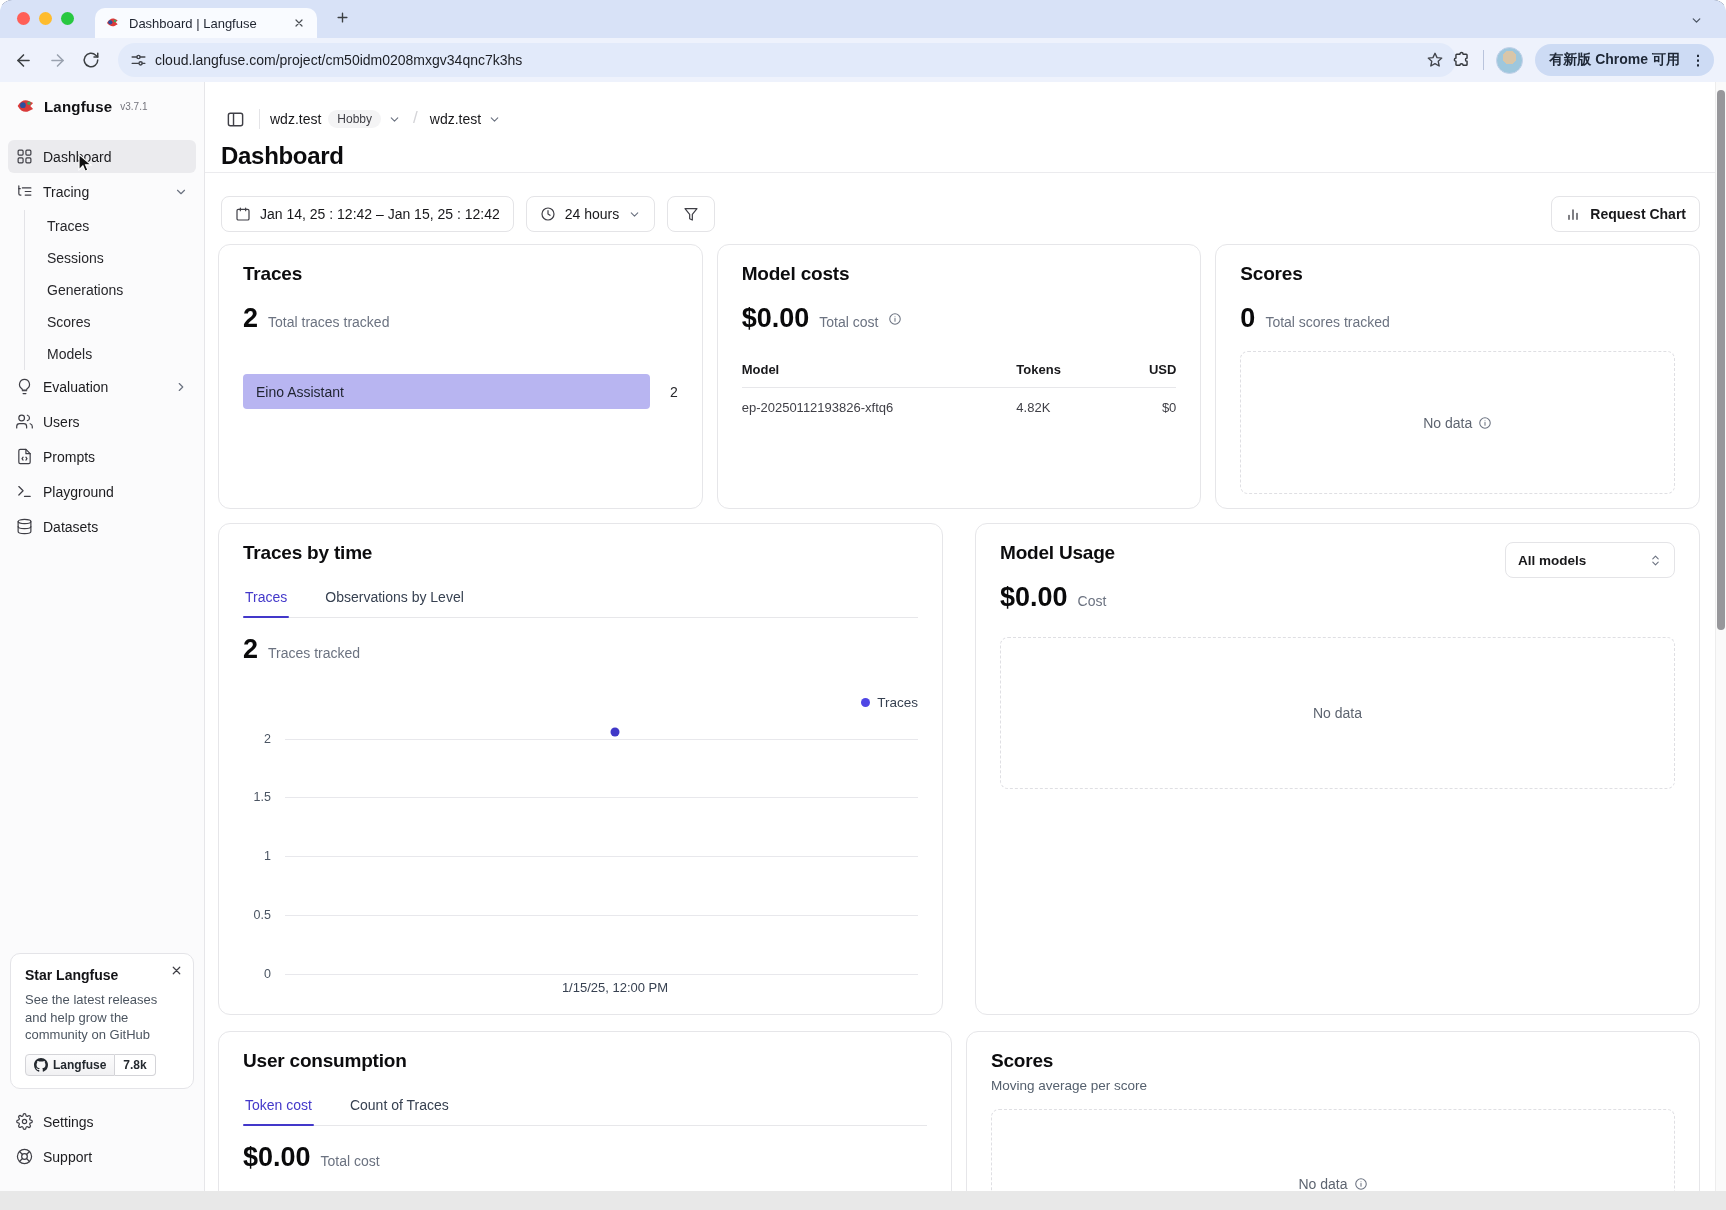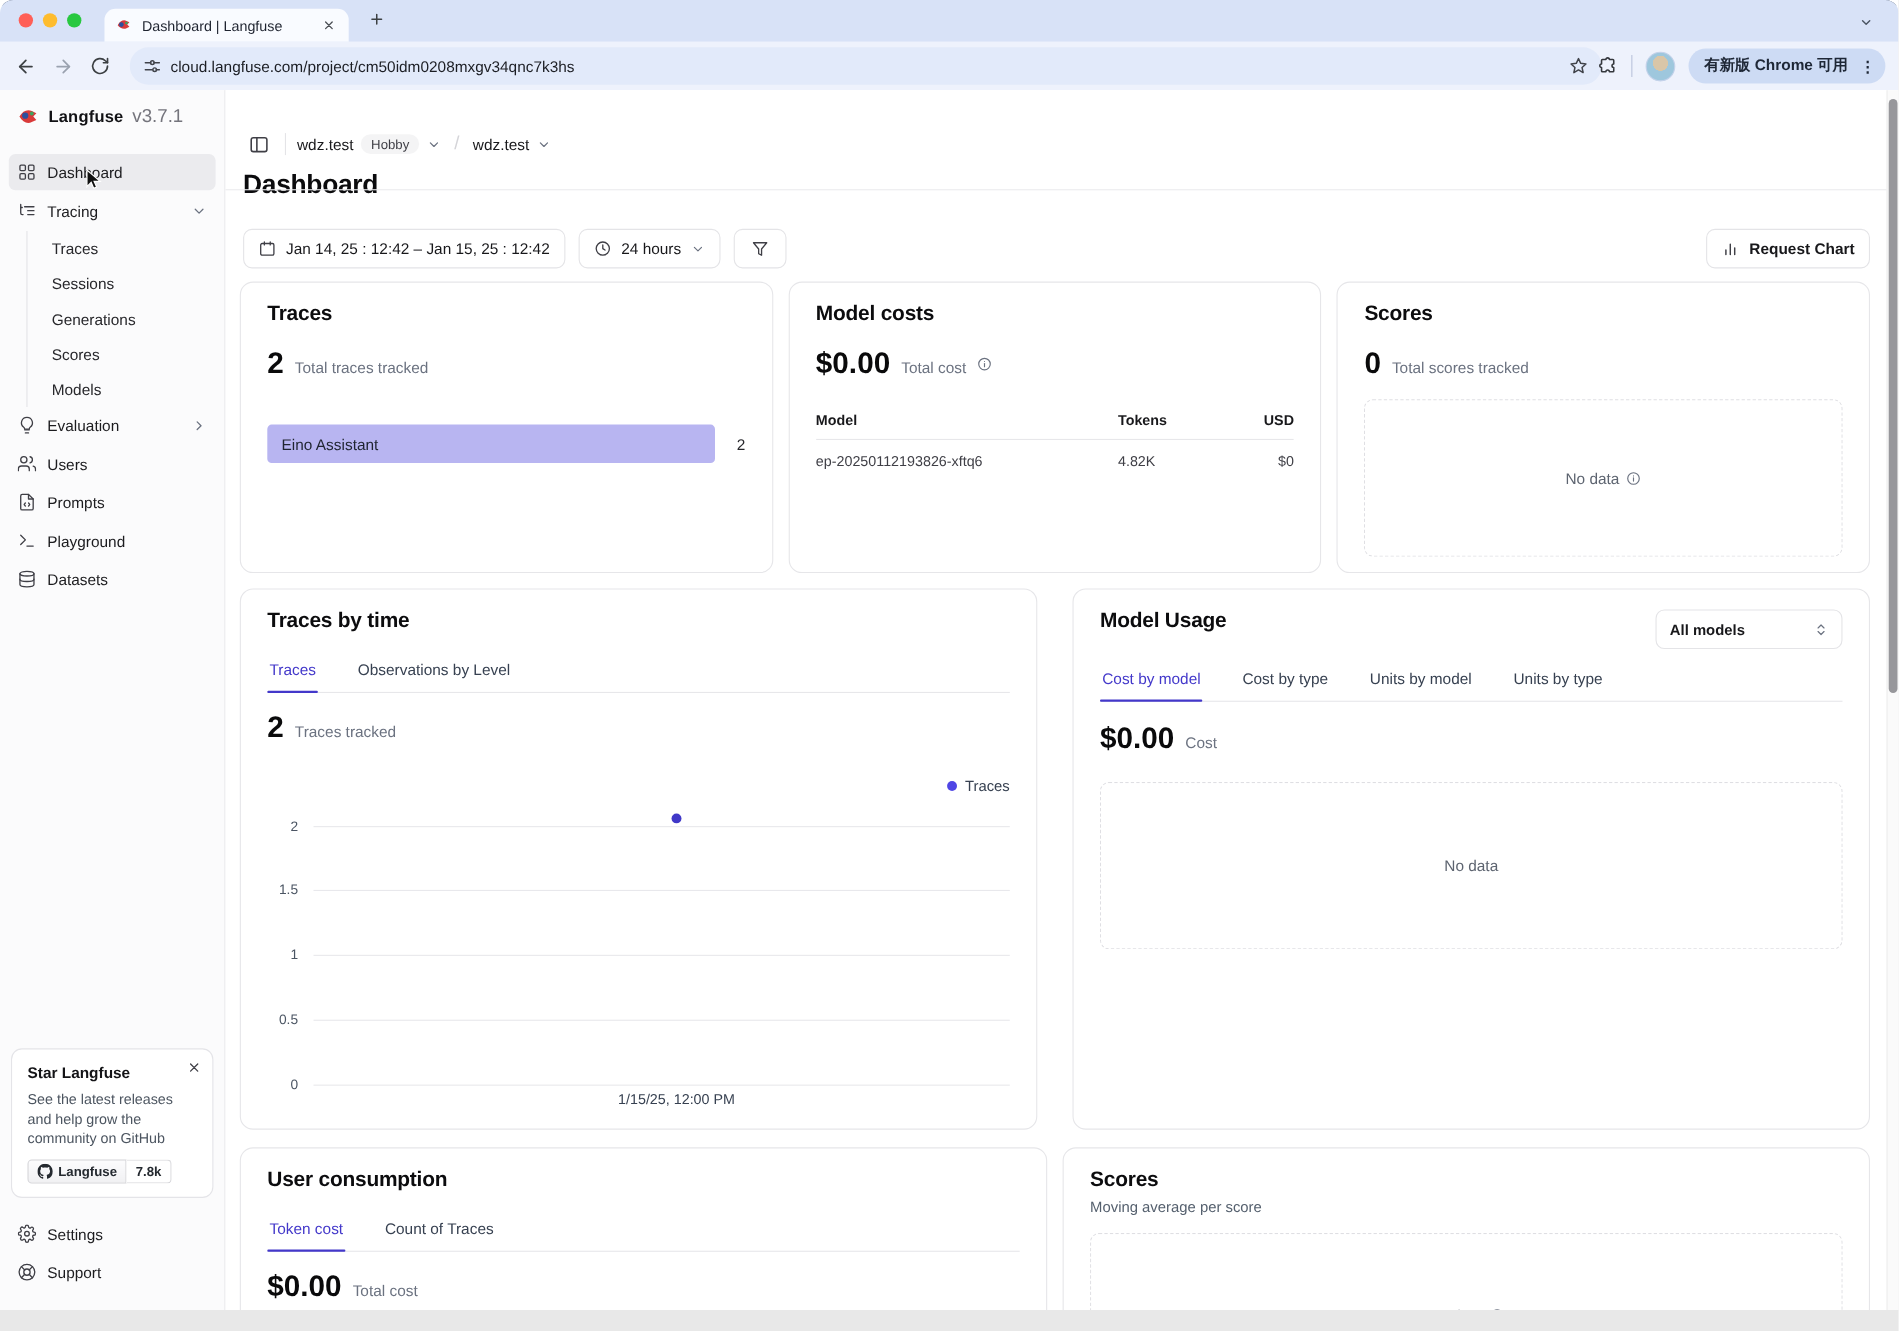--- a/index.html
+++ b/index.html
@@ -30,40 +30,40 @@
   .avatar { width:27px; height:27px; border-radius:50%; background:radial-gradient(circle at 50% 38%, #d9c6a8 0 34%, #9ec7dd 35%), #9ec7dd; border:1px solid #c4d2ea; }
   .update-pill { height:32px; background:#cddbf4; border-radius:16px; display:flex; align-items:center; gap:8px; padding:0 6px 0 14px; }
   .update-pill span { font-size:14px; font-weight:700; color:#1e2736; }
   .kebab { color:#1e2736; width:20px; text-align:center; font-size:15px; letter-spacing:0; }
 
   
   .app { position:absolute; top:82px; left:0; right:0; bottom:0; display:flex; background:#fff; }
   .sidebar { width:205px; flex:none; background:#fbfbfc; border-right:1px solid #e6e6e9; display:flex; flex-direction:column; padding:14px 8px 16px; }
   .brand-row { display:flex; align-items:center; gap:8px; padding:0 8px; margin-bottom:10px; }
   .brand-name { font-size:15px; font-weight:700; color:#111114; letter-spacing:.2px; }
-  .brand-ver { font-size:17px; color:#74747c; }
+  .brand-ver { font-size:10px; color:#74747c; }
   .nav { margin-top:14px; }
   .nav-item { height:33px; margin-bottom:2px; display:flex; align-items:center; gap:10px; padding:0 8px; border-radius:6px; font-size:14px; color:#1c1c1f; cursor:default; }
   .nav-item.active { background:#ebebee; }
   .nav-item .ni { color:#3f3f46; display:flex; }
   .nav-item .grow { flex:1; }
   .nav-children { margin-left:16px; border-left:1px solid #e3e3e7; padding-left:16px; }
   .nav-child { height:32px; display:flex; align-items:center; font-size:14px; color:#27272b; border-radius:6px; padding:0 6px; }
   .side-spacer { flex:1; }
   .star-card { border:1px solid #e4e4e8; border-radius:10px; background:#fff; padding:13px 14px 12px; margin:0 2px 16px; position:relative; }
   .star-card h4 { font-size:14px; font-weight:700; color:#141417; }
   .star-card p { font-size:13px; line-height:1.35; color:#4c5560; margin-top:8px; }
   .star-close { position:absolute; right:10px; top:10px; color:#3f3f46; }
   .gh-row { display:flex; align-items:center; gap:0; margin-top:10px; }
   .gh-btn { display:flex; align-items:center; gap:5px; border:1px solid #d4d4d8; background:linear-gradient(#fcfcfd,#f1f1f3); border-radius:4px 0 0 4px; padding:3px 8px; font-size:12px; font-weight:700; color:#24292f; }
   .gh-count { border:1px solid #d4d4d8; border-left:none; border-radius:0 4px 4px 0; background:#fff; padding:3px 8px; font-size:12px; font-weight:700; color:#24292f; }
 
   
   .main { flex:1; position:relative; padding:16px 26px 0 13px; background:#fff; }
-  .crumb-row { display:flex; align-items:center; gap:10px; height:34px; margin-top:16px; padding-left:3px; }
+  .crumb-row { display:flex; align-items:center; gap:10px; height:34px; margin-top:4px; padding-left:3px; }
   .panel-btn { width:28px; height:28px; display:flex; align-items:center; justify-content:center; color:#3f3f46; border-radius:6px; }
   .crumb-sep { width:1px; height:20px; background:#e4e4e7; }
   .crumb { display:flex; align-items:center; gap:7px; font-size:14px; color:#18181b; font-weight:500; }
   .badge { background:#f4f4f5; border-radius:10px; padding:2px 9px; font-size:12px; color:#3f3f46; font-weight:500; }
   .chev { color:#6b7280; display:flex; }
   .slash { color:#d4d4d8; font-size:17px; font-weight:400; margin:0 2px; transform:translateY(-1px); }
   h1.page-title { font-size:24px; font-weight:700; color:#0b0b0d; letter-spacing:-.3px; margin:6px 0 0 3px; }
   .header-divider { position:absolute; left:0; right:0; top:90px; height:1px; background:#ebebee; }
 
   .filters { display:flex; align-items:center; gap:12px; margin-top:26px; padding-left:3px; }
@@ -564,26 +564,20 @@
           <div class="card-title">Model Usage</div>
           <div class="select">
             <span>All models</span>
             <span class="chev">
               <svg width="13" height="13" viewBox="0 0 24 24" fill="none" stroke="currentColor" stroke-width="2" stroke-linecap="round" stroke-linejoin="round">
                   <path d="M7 15l5 5 5-5"></path>
                   <path d="M7 9l5-5 5 5"></path>
                 </svg>
             </span>
           </div>
-          <div class="tabs" style="margin-top:22px;">
-            <span class="tabx active">Cost by model</span>
-            <span class="tabx">Cost by type</span>
-            <span class="tabx">Units by model</span>
-            <span class="tabx">Units by type</span>
-          </div>
           <div class="metric" style="margin-top:18px;">
             <span class="num">$0.00</span>
             <span class="lbl">Cost</span>
           </div>
           <div class="empty-box" style="margin-top:24px; height:152px;">
             <span>No data</span>
           </div>
         </section>
       </div>
 

